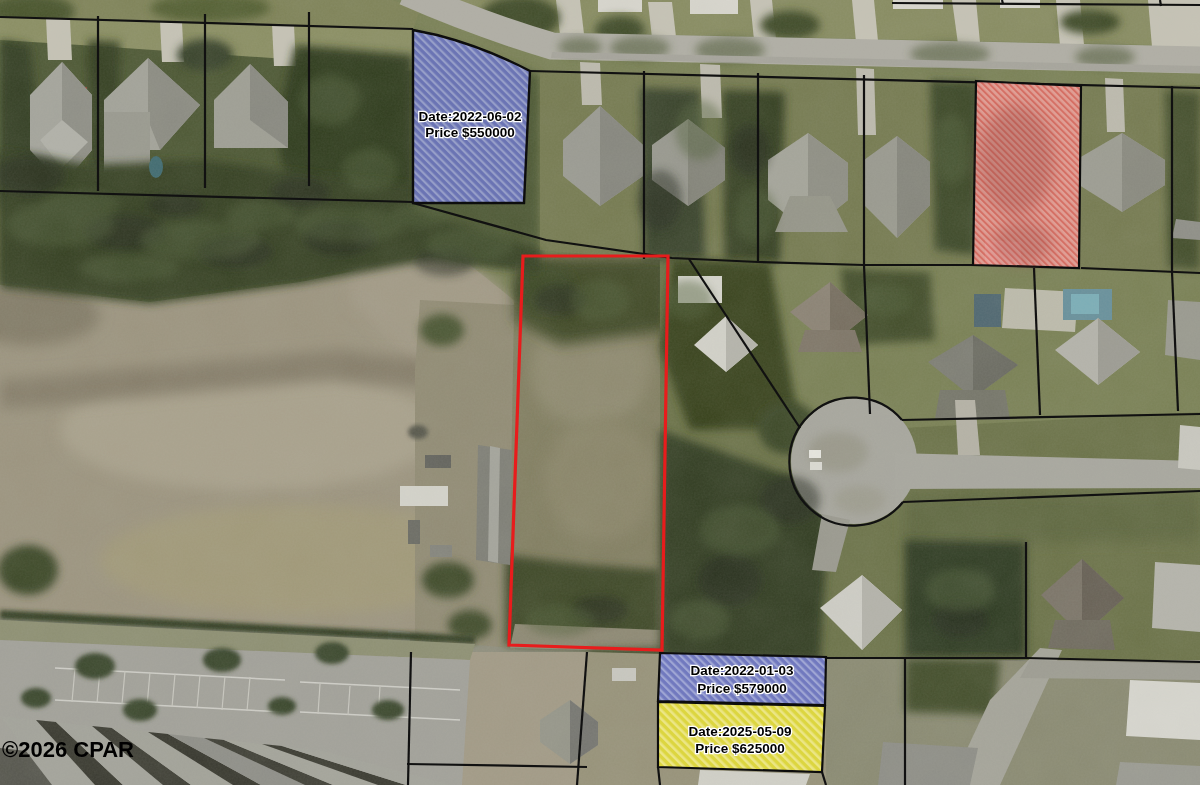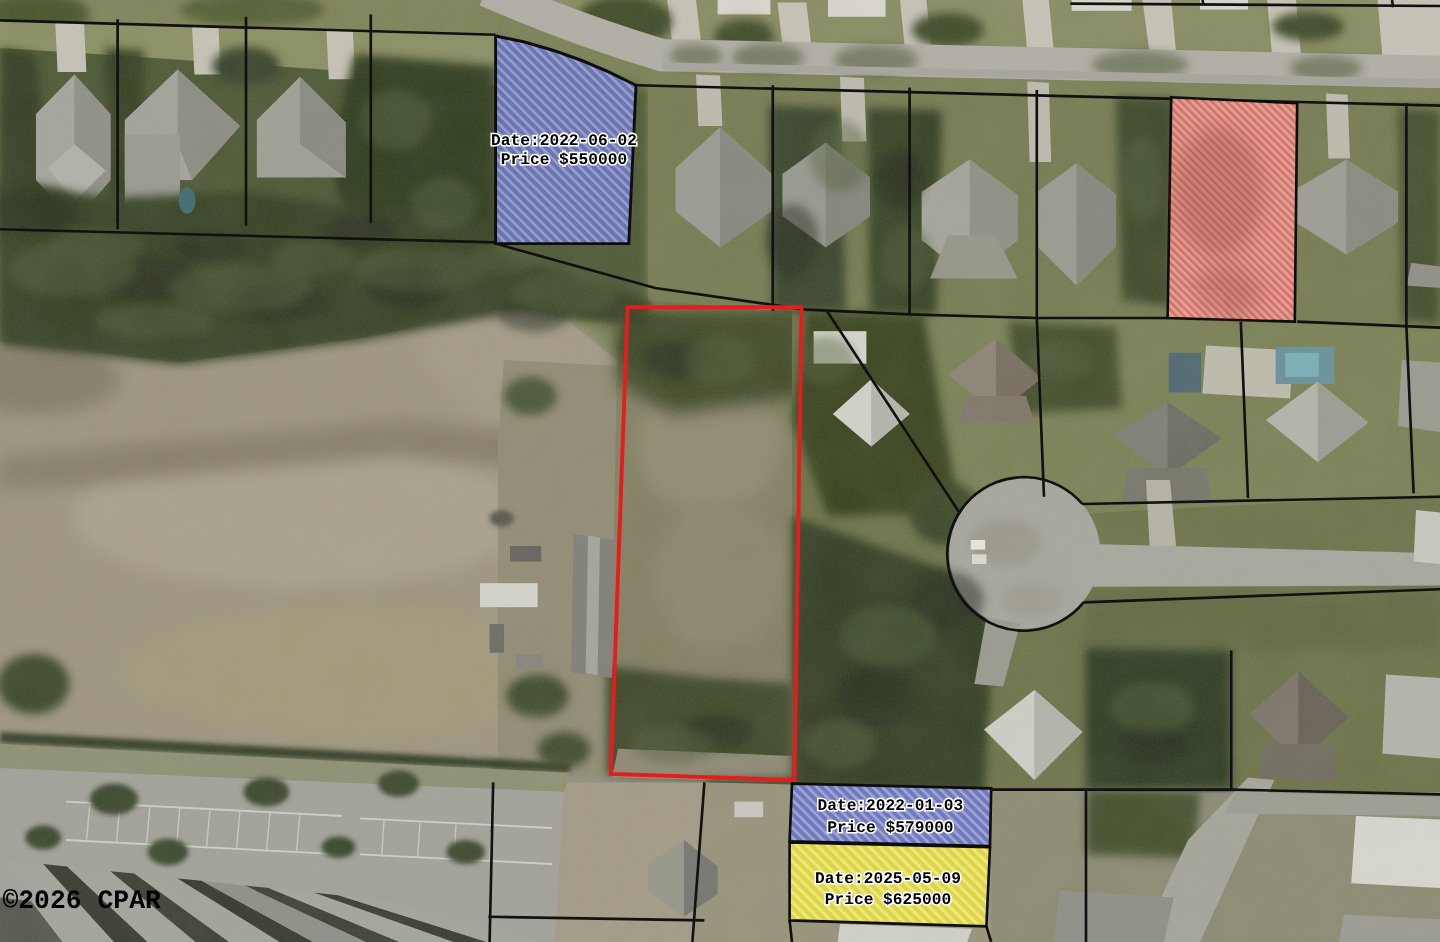--- a/index.html
+++ b/index.html
@@ -1,16 +1,16 @@
 <!DOCTYPE html>
 <html><head>
 <meta charset="utf-8">
 <style>
   html,body{margin:0;padding:0;background:#7d8257;}
-  #map{position:relative;width:1200px;height:785px;overflow:hidden;font-family:Liberation Mono, monospace;}
+  #map{position:relative;width:1200px;height:785px;overflow:hidden;font-family:Liberation Sans, sans-serif;}
 </style>
 </head>
 <body>
 
 <div id="map">
 <svg width="1200" height="785" viewBox="0 0 1200 785" xmlns="http://www.w3.org/2000/svg">
 <defs>
   <filter id="b2" x="-20%" y="-20%" width="140%" height="140%">
           <feGaussianBlur stdDeviation="2"></feGaussianBlur>
         </filter>

